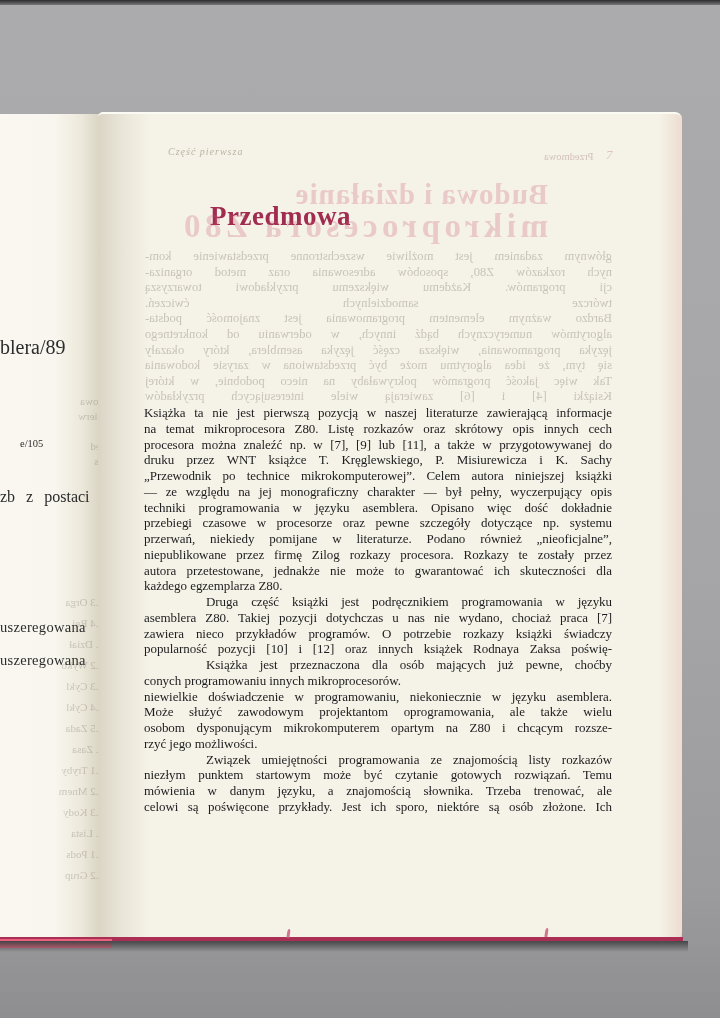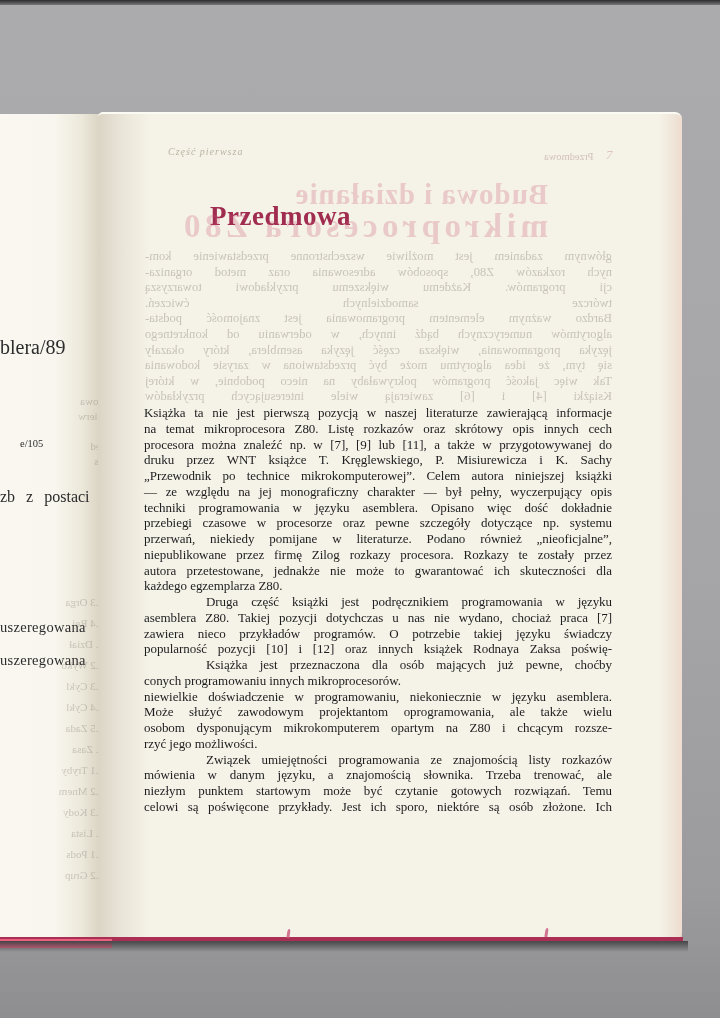--- a/index.html
+++ b/index.html
@@ -152,31 +152,31 @@
       <div class="bline">„Przewodnik po technice mikrokomputerowej”. Celem autora niniejszej książki</div>
       <div class="bline">— ze względu na jej monograficzny charakter — był pełny, wyczerpujący opis</div>
       <div class="bline">techniki programowania w języku asemblera. Opisano więc dość dokładnie</div>
       <div class="bline">przebiegi czasowe w procesorze oraz pewne szczegóły dotyczące np. systemu</div>
       <div class="bline">przerwań, niekiedy pomijane w literaturze. Podano również „nieoficjalne”,</div>
       <div class="bline">niepublikowane przez firmę Zilog rozkazy procesora. Rozkazy te zostały przez</div>
       <div class="bline">autora przetestowane, jednakże nie może to gwarantować ich skuteczności dla</div>
       <div class="bline noj">każdego egzemplarza Z80.</div>
       <div class="bline indent">Druga część książki jest podręcznikiem programowania w języku</div>
       <div class="bline">asemblera Z80. Takiej pozycji dotychczas u nas nie wydano, chociaż praca [7]</div>
-      <div class="bline">zawiera nieco przykładów programów. O potrzebie takiej języku świadczy</div>
+      <div class="bline">zawiera nieco przykładów programów. O potrzebie rozkazy książki świadczy</div>
       <div class="bline">popularność pozycji [10] i [12] oraz innych książek Rodnaya Zaksa poświę-</div>
       <div class="bline indent">Książka jest przeznaczona dla osób mających już pewne, choćby</div>
       <div class="bline noj">conych programowaniu innych mikroprocesorów.</div>
       <div class="bline">niewielkie doświadczenie w programowaniu, niekoniecznie w języku asemblera.</div>
       <div class="bline">Może służyć zawodowym projektantom oprogramowania, ale także wielu</div>
       <div class="bline">osobom dysponującym mikrokomputerem opartym na Z80 i chcącym rozsze-</div>
       <div class="bline noj">rzyć jego możliwości.</div>
       <div class="bline indent">Związek umiejętności programowania ze znajomością listy rozkazów</div>
+      <div class="bline">niezłym punktem startowym może być czytanie gotowych rozwiązań. Temu</div>
       <div class="bline">mówienia w danym języku, a znajomością słownika. Trzeba trenować, ale</div>
-      <div class="bline">niezłym punktem startowym może być czytanie gotowych rozwiązań. Temu</div>
       <div class="bline">celowi są poświęcone przykłady. Jest ich sporo, niektóre są osób złożone. Ich</div>
     </div>
 
   <div class="cover-crimson"></div>
   <div class="cover-pink"></div>
   <div class="bottom-shadow"></div>
   <div class="edge-mark m1"></div>
   <div class="edge-mark m2"></div>
 
 </div>

